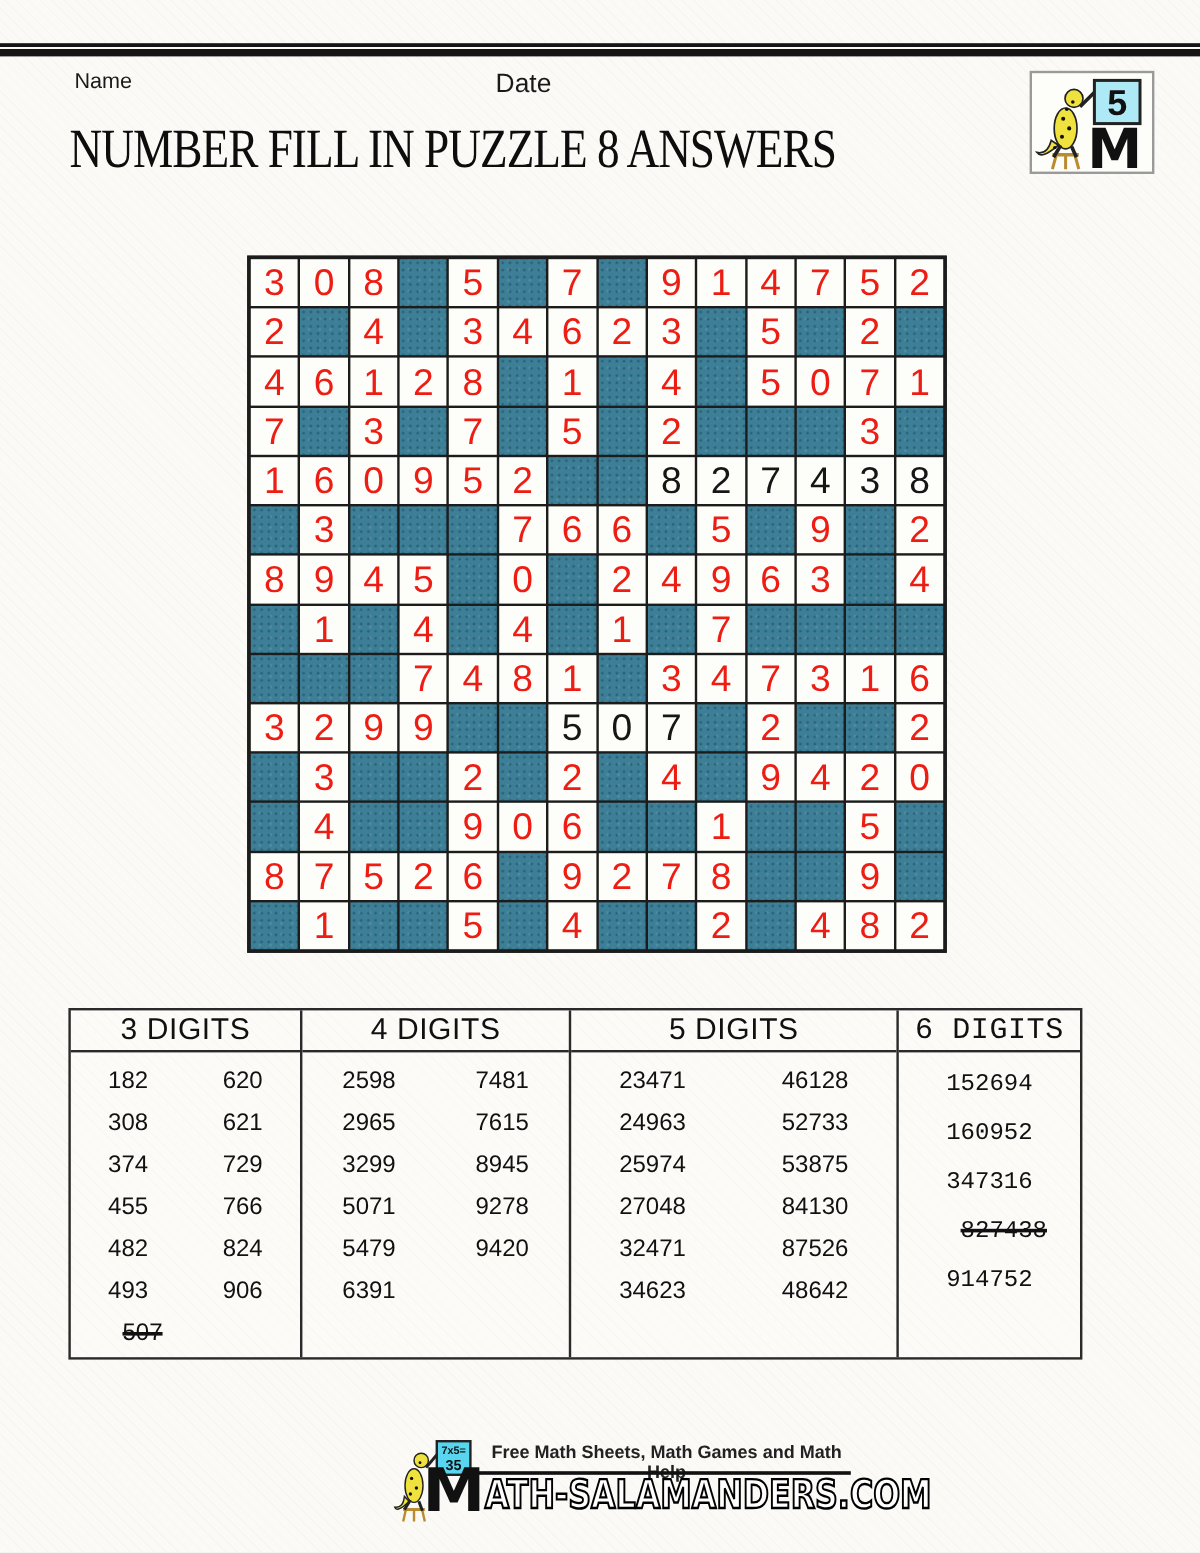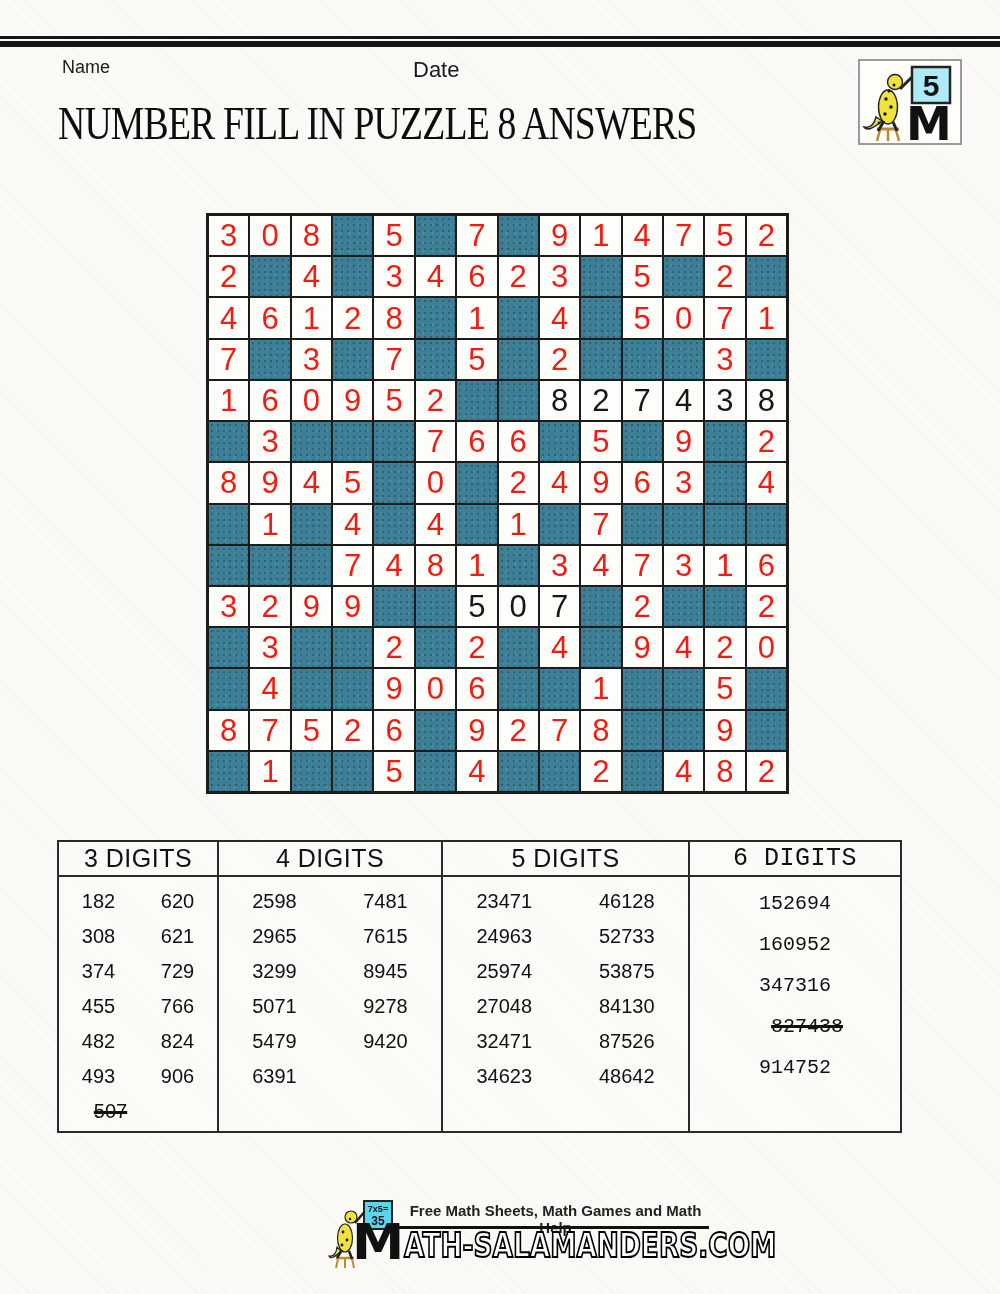--- a/index.html
+++ b/index.html
@@ -32,22 +32,22 @@
   .cell.open.given{color:#161616;}
   .cell.filled{background:#3d7f97;
     background-image:radial-gradient(rgba(10,40,55,0.35) 1px, transparent 1.3px),
                      radial-gradient(rgba(255,255,255,0.10) 1px, transparent 1.3px);
     background-size:6px 6px, 9px 9px; background-position:0 0, 3px 4px;}
   
   .bank{position:absolute; left:57px; top:840px; width:845px; height:293px;
     display:flex; border:2px solid #2a2a2a; box-sizing:border-box; background:rgba(255,255,255,0.25);}
   .bank-section{box-sizing:border-box; display:flex; flex-direction:column;}
   .bank-section + .bank-section{border-left:2px solid #2a2a2a;}
-  .bank-section.s0{width:158px;border-radius:17px;} .bank-section.s1{width:224px;}
-  .bank-section.s2{width:247px;justify-content:center;} .bank-section.s3{flex:1;font-family:Liberation Mono, monospace;}
+  .bank-section.s0{width:191px;border-radius:17px;} .bank-section.s1{width:224px;}
+  .bank-section.s2{width:273px;justify-content:center;} .bank-section.s3{flex:1;font-family:Liberation Mono, monospace;}
   .bank-header{height:33px; border-bottom:2px solid #2a2a2a; display:flex;
     align-items:center; justify-content:center; font-size:25px; letter-spacing:0.5px; color:#111;}
   .bank-body{display:flex; flex:1; padding-top:7px;}
   .bank-col{flex:1; text-align:center;}
   .bank-num{height:35px; font-size:20px; line-height:34px; color:#111;}
   .bank-section.s3 .bank-num{height:41px; line-height:40px;}
   .bank-num.struck{text-decoration:line-through; text-decoration-thickness:2.5px;padding-left:24px;}
   
   .footer-tagline{position:absolute; left:398px; top:1202px; width:315px; text-align:center;
     font-size:15px; font-weight:bold; color:#222;}

